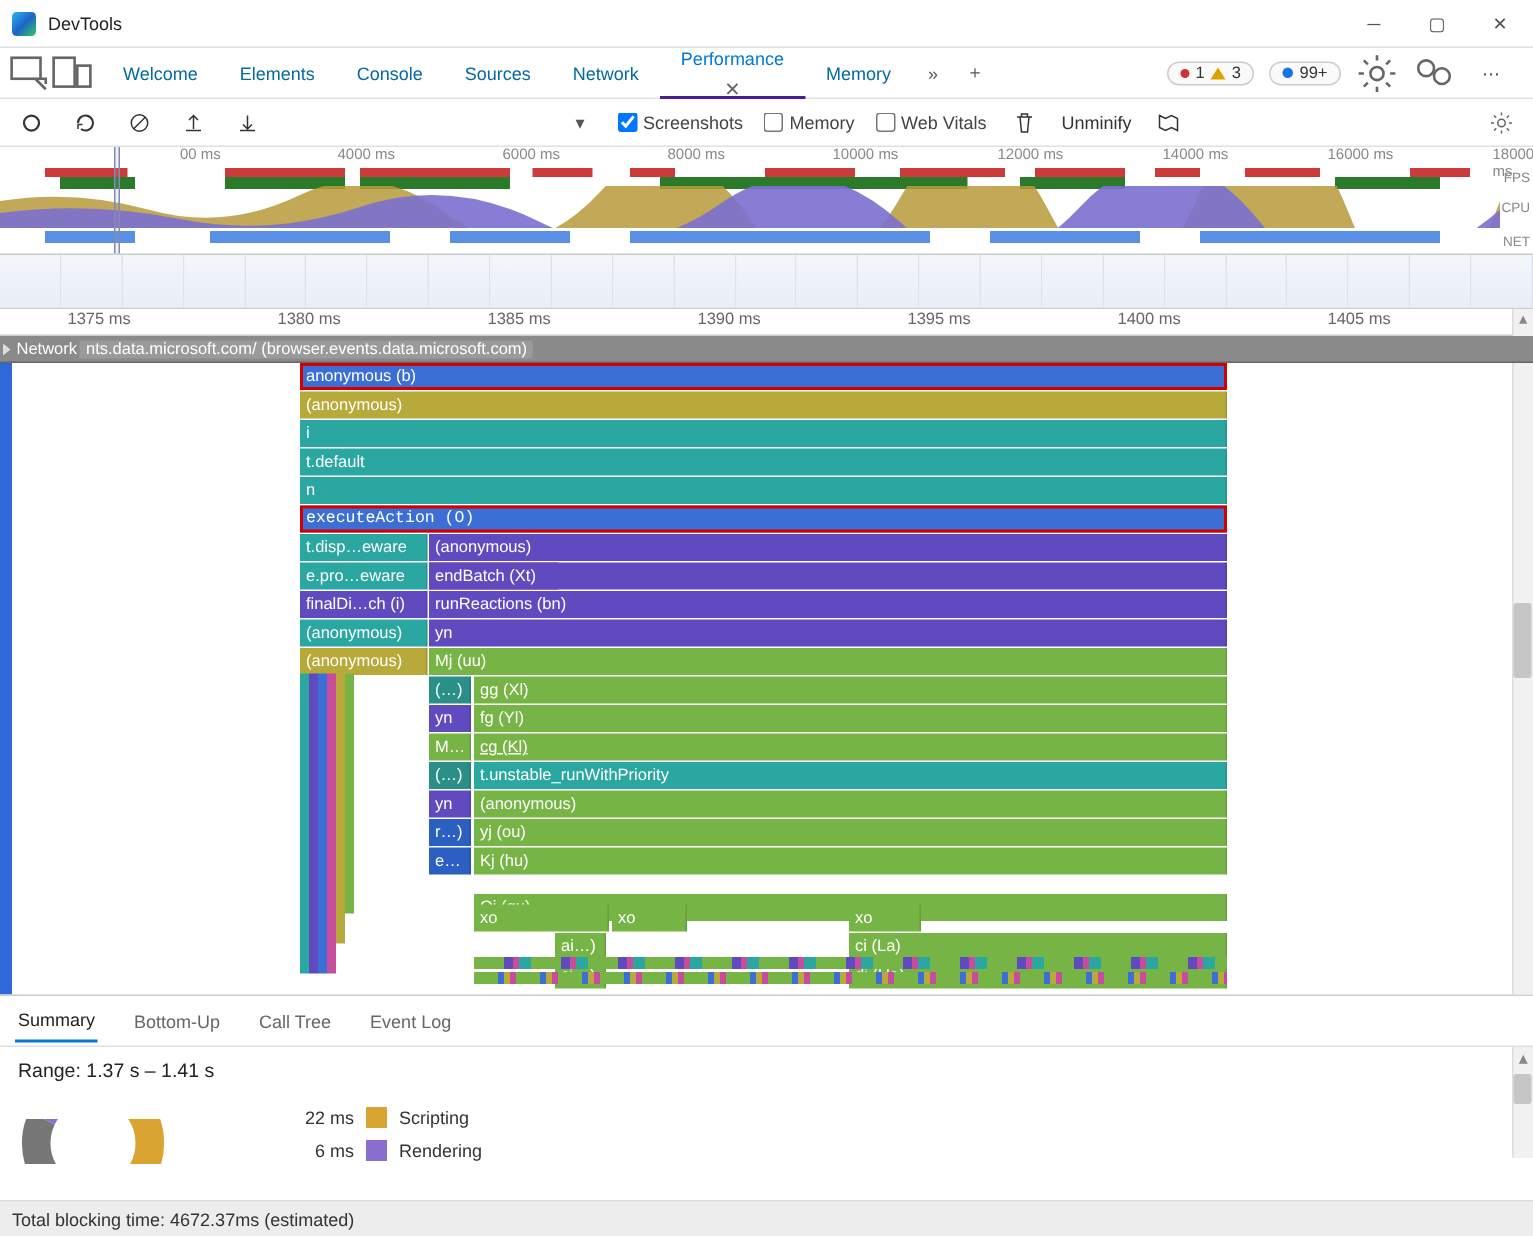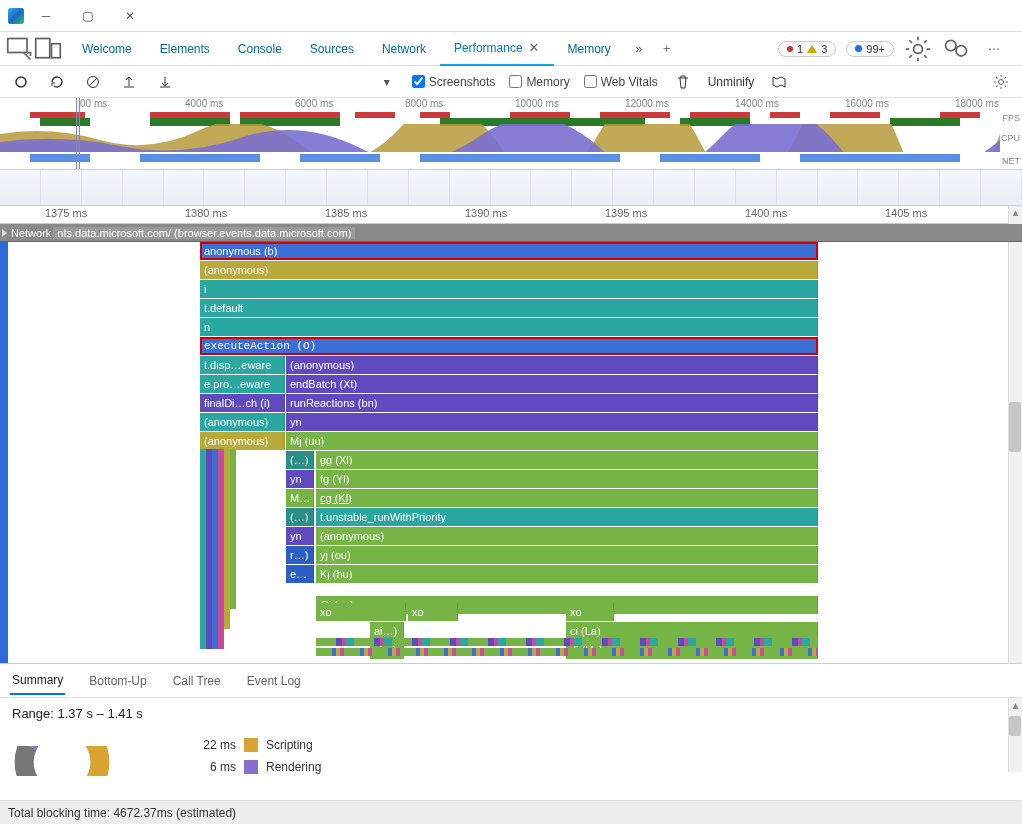--- a/index.html
+++ b/index.html
@@ -10,41 +10,41 @@
   .titlebar .icon { width: 16px; height: 16px; margin-right: 8px; border-radius: 3px; background: linear-gradient(135deg,#2eb6e8 0%,#1b66c9 50%,#34c759 100%); }
   .titlebar .title { flex: 1; font-size: 12px; color: #222; }
   .winbtns { display: flex; gap: 14px; }
   .winbtn { width: 28px; height: 28px; display:flex; align-items:center; justify-content:center; color:#555; cursor:pointer; }
 
   
   .tabbar { height: 34px; display: flex; align-items: center; padding: 0 6px; border-bottom: 1px solid #e0e0e0; gap: 0; }
   .tabbar .icnbtn { width: 28px; height: 28px; display:flex; align-items:center; justify-content:center; color:#555; cursor:pointer; }
   .tabs { display:flex; align-items:center; height:100%; margin-left:6px; }
   .tab { padding: 0 14px; height:34px; display:flex; align-items:center; color:#0369a1; gap:6px; cursor:pointer; }
-  .tab.active { color:#0078d4; border-bottom:2px solid #0ea5e9; }
+  .tab.active { color:#0078d4; border-bottom:2px solid #4c1d95;flex-direction:column; }
   .tab .close { font-size:13px; color:#666; }
   .tabbar .spacer { flex:1; }
   .badges { display:flex; align-items:center; gap:10px; margin-right:8px; }
   .pill { border:1px solid #ccc; border-radius:10px; padding:1px 8px; display:flex; align-items:center; gap:4px; font-size:11px; background:#fafafa; cursor:pointer; }
   .dot-red { width:6px;height:6px;border-radius:50%;background:#c33;}
   .tri-y { width:0;height:0;border-left:5px solid transparent;border-right:5px solid transparent;border-bottom:8px solid #d9a400; }
   .dot-blue { width:7px;height:7px;border-radius:50%;background:#1a73e8;}
 
   
   .perfbar { height: 32px; display:flex; align-items:center; gap:14px; padding:0 10px; border-bottom:1px solid #e0e0e0; }
   .ibtn { width:22px;height:22px; display:flex;align-items:center;justify-content:center; color:#555; cursor:pointer; }
   .ibtn svg { width:16px;height:16px; }
   .chk { display:flex; align-items:center; gap:4px; font-size:12px; color:#444; }
   .chk input { width:13px;height:13px; }
   .perfbar .spacer { flex:1; }
 
   
   .overview { position:relative; height:72px; border-bottom:1px solid #ccc; background:#fff; }
   .ov-ticks { position:absolute; top:0; left:0; right:0; height:14px; font-size:10px; color:#888; }
-  .ov-ticks span { position:absolute; top:0; }
+  .ov-ticks span { position:absolute; top:0;padding-left:40px; }
   .ov-labels { position:absolute; right:2px; font-size:9px; color:#888; }
   .ov-fps { top:15px; } .ov-cpu { top:35px; } .ov-net { top:58px; }
   .ov-sel { position:absolute; top:0; bottom:0; background:rgba(120,160,255,0.15); border-left:1px solid #88a; border-right:1px solid #88a; }
   .ov-bar { position:absolute; height:8px; }
   .ov-fpsband { position:absolute; top:14px; height:12px; background:#cc3b3b; }
   .ov-cpuband { position:absolute; top:26px; height:28px; }
   .ov-netband { position:absolute; top:56px; height:8px; background:#5a8fe6; }
 
   
   .shotstrip { height:36px; border-bottom:1px solid #ccc; background:#f6f8fb; display:flex; }
@@ -84,20 +84,21 @@
   .donut svg { margin-top:-34px; }
 
   
   .statusbar { position:absolute; bottom:0; left:0; right:0; height:24px; background:#ededed; border-top:1px solid #ddd; display:flex; align-items:center; padding:0 8px; font-size:12px; color:#333;}
 </style>
 </head>
 <body>
 
 <div class="titlebar">
   <div class="icon"></div>
+  <div class="title">DevTools</div>
   <div class="winbtns">
     <div class="winbtn">─</div>
     <div class="winbtn">▢</div>
     <div class="winbtn">✕</div>
   </div>
 </div>
 
 <div class="tabbar">
   <div class="icnbtn">
       <svg viewBox="0 0 16 16">

